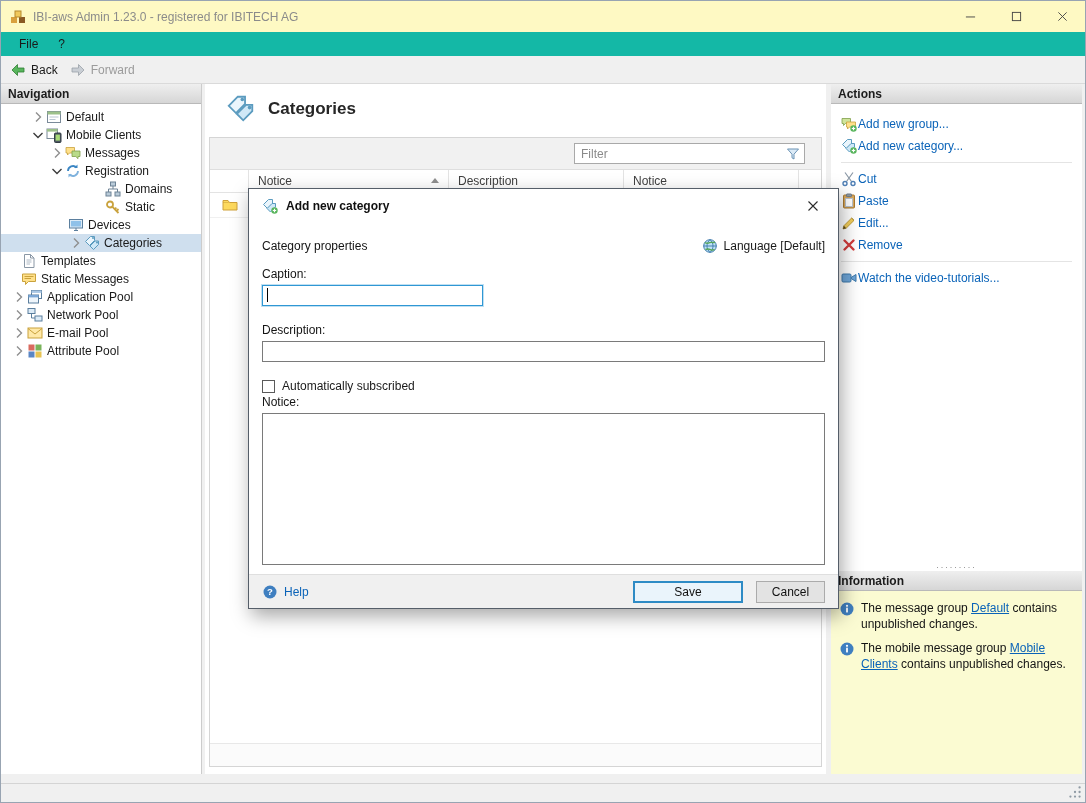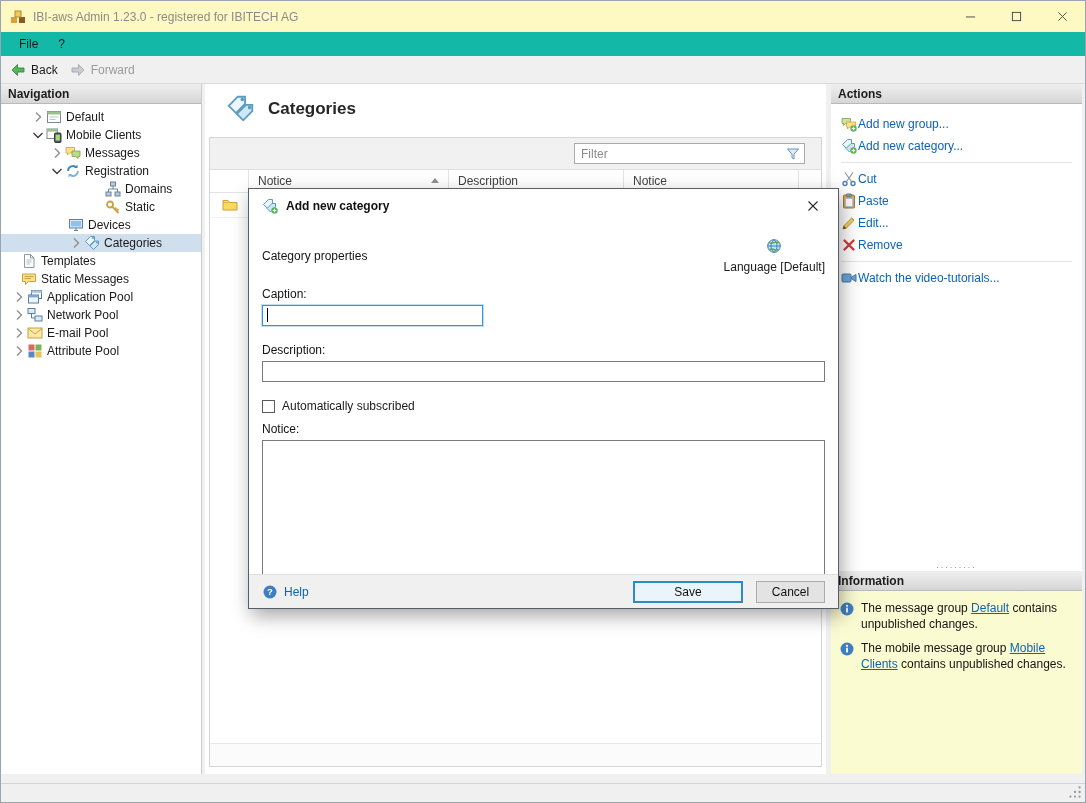--- a/index.html
+++ b/index.html
@@ -70,25 +70,25 @@
   .grip { position:absolute; right:2px; bottom:2px; width:14px; height:14px; }
 
   
   .dialog { position:absolute; left:247px; top:187px; width:591px; height:421px; background:#fff; border:1px solid #555e69; box-shadow:3px 7px 18px rgba(0,0,0,.35); z-index:20; }
   .dlg-title { height:33px; display:flex; align-items:center; padding:0 7px 0 13px; }
   .dlg-title .icon { margin-right:8px; }
   .dlg-title-text { font-weight:bold; color:#101010; }
   .dlg-close { margin-left:auto; width:28px; height:24px; display:flex; align-items:center; justify-content:center; }
   .dlg-body { position:absolute; top:33px; left:0; right:0; bottom:34px; padding:0 13px; overflow:hidden; }
   .dlg-row1 { display:flex; justify-content:space-between; align-items:center; margin-top:16px; }
-  .lang { display:flex; align-items:center; gap:6px;flex-direction:column; }
+  .lang { display:flex; align-items:center; gap:6px; }
   .lbl { color:#141414; }
   .lbl.caption { margin-top:13px; }
   .lbl.desc { margin-top:17px; }
-  .lbl.notice { margin-top:9px; }
+  .lbl.notice { margin-top:2px; }
   .input { height:21px; border:1px solid #7a7a7a; background:#fff; font:12px "Liberation Sans",sans-serif; padding:2px 4px; display:block; width:100%; outline:none; }
   .cap-wrap { position:relative; width:221px; margin-top:4px; }
   .cap-wrap .input { border:1px solid #2f97d4; box-shadow:0 0 0 1px rgba(47,151,212,.30); }
   .caret { position:absolute; left:5px; top:3px; width:1px; height:14px; background:#000; }
   .input.desc { margin-top:4px; }
   .cb-row { display:flex; align-items:center; gap:7px; margin-top:17px; }
   .cb { width:13px; height:13px; border:1px solid #5a5a5a; background:#fff; flex:none; }
   textarea.input.notice { height:152px; margin-top:4px; resize:none; }
   .dlg-footer { position:absolute; left:0; right:0; bottom:0; height:34px; background:#f0f0f0; border-top:1px solid #dfdfdf; display:flex; align-items:center; padding:0 13px; }
   .help { display:flex; align-items:center; gap:6px; color:#0a63b8; }

